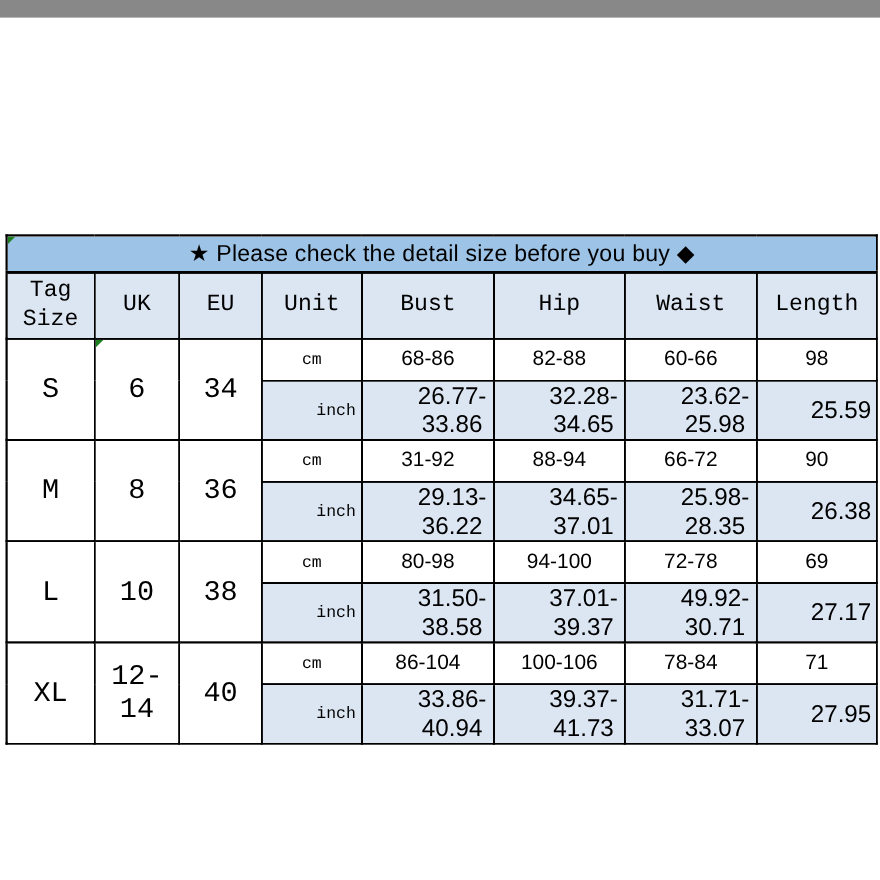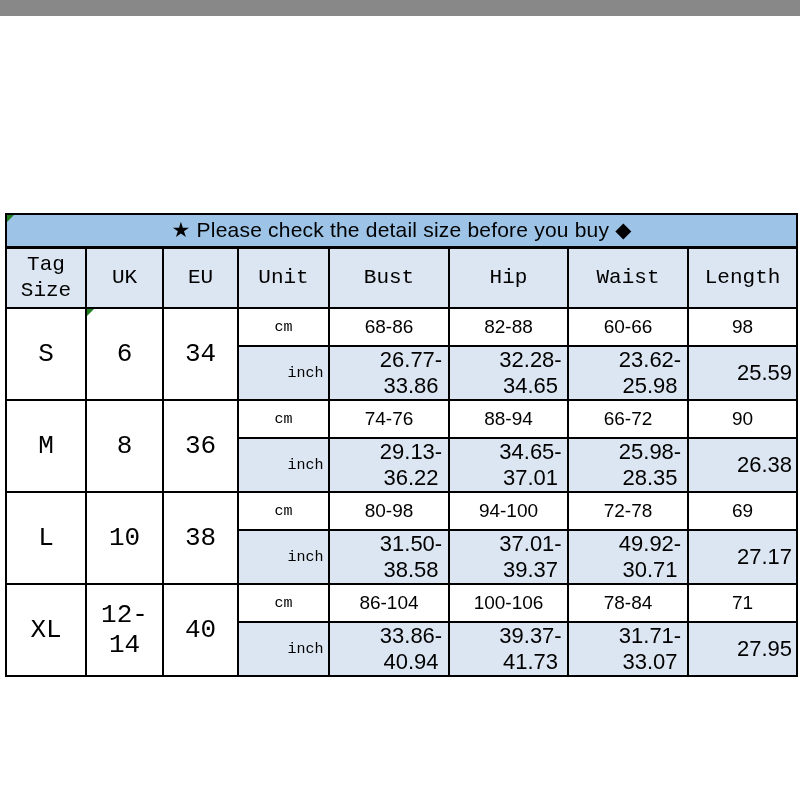--- a/index.html
+++ b/index.html
@@ -128,21 +128,21 @@
       <td class="val-cell">32.28-34.65</td>
       <td class="val-cell">23.62-25.98</td>
       <td class="val-cell">25.59</td>
     </tr>
 
     <tr class="cm-row">
       <td class="tag-cell" rowspan="2">M</td>
       <td class="uk-cell" rowspan="2">8</td>
       <td class="eu-cell" rowspan="2">36</td>
       <td class="unit-cell">cm</td>
-      <td class="val-cell">74-76</td>
+      <td class="val-cell">31-92</td>
       <td class="val-cell">88-94</td>
       <td class="val-cell">66-72</td>
       <td class="val-cell">90</td>
     </tr>
     <tr class="inch-row">
       <td class="unit-cell">inch</td>
       <td class="val-cell">29.13-36.22</td>
       <td class="val-cell">34.65-37.01</td>
       <td class="val-cell">25.98-28.35</td>
       <td class="val-cell">26.38</td>

